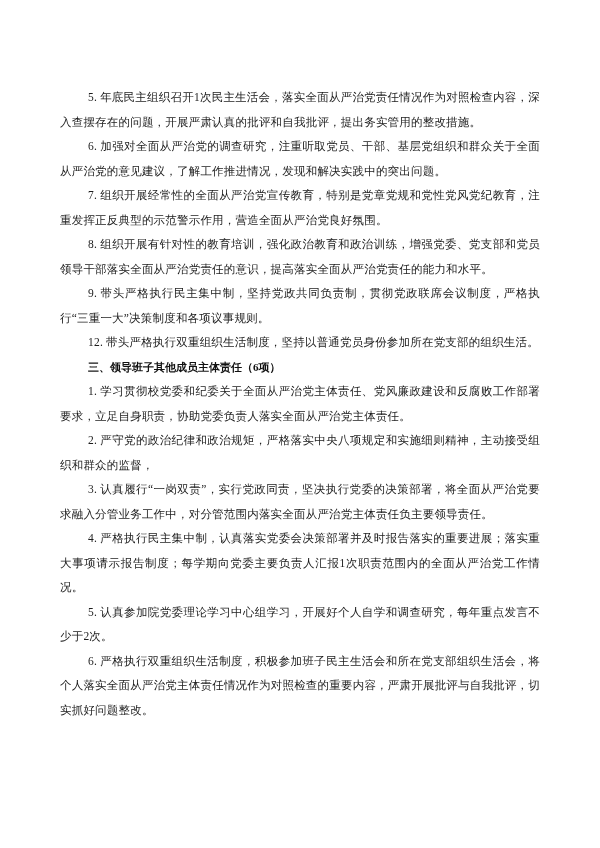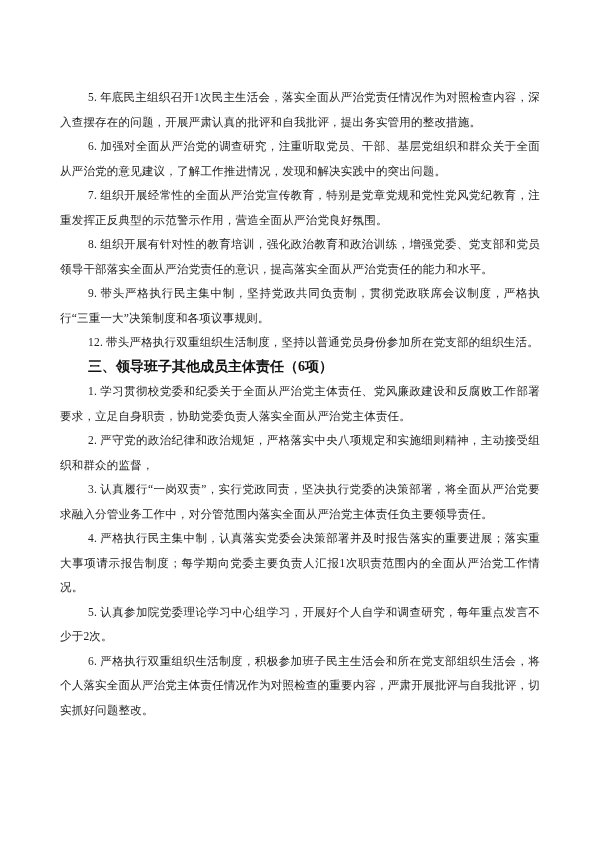--- a/index.html
+++ b/index.html
@@ -27,21 +27,21 @@
     font-size: 11.5px;
     line-height: 24.5px;
     text-align: justify;
     text-justify: inter-character;
     text-indent: 28px;
     letter-spacing: 0.2px;
     word-break: break-all;
   }
   .doc-heading {
     margin: 0;
-    font-size: 14px;
+    font-size: 11px;
     font-weight: bold;
     line-height: 24.5px;
     text-indent: 28px;
     color: #111111;
   }
 </style>
 </head>
 <body>
 
 <main class="doc-page">

